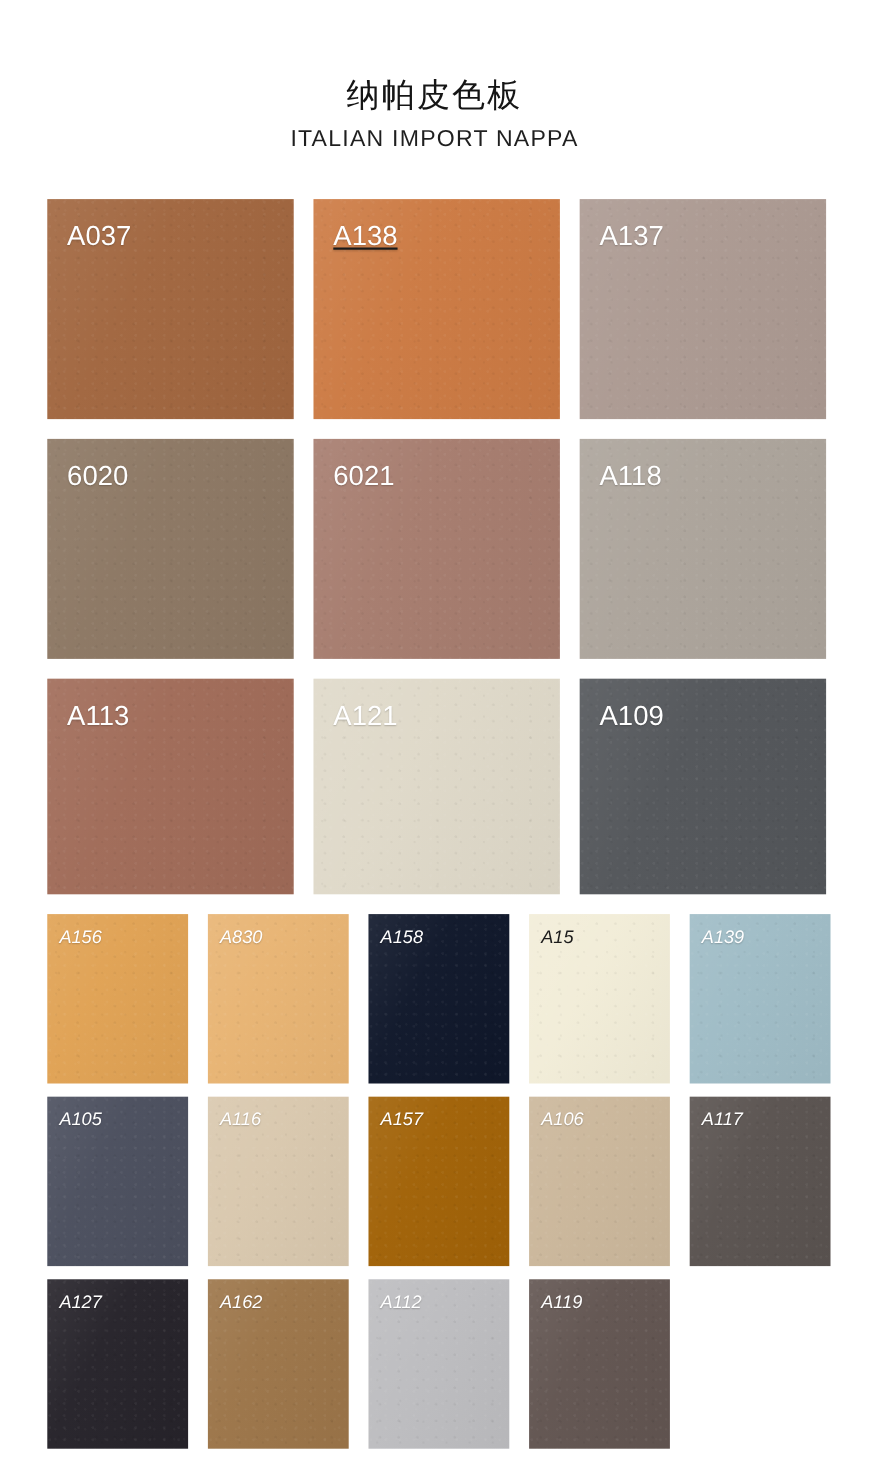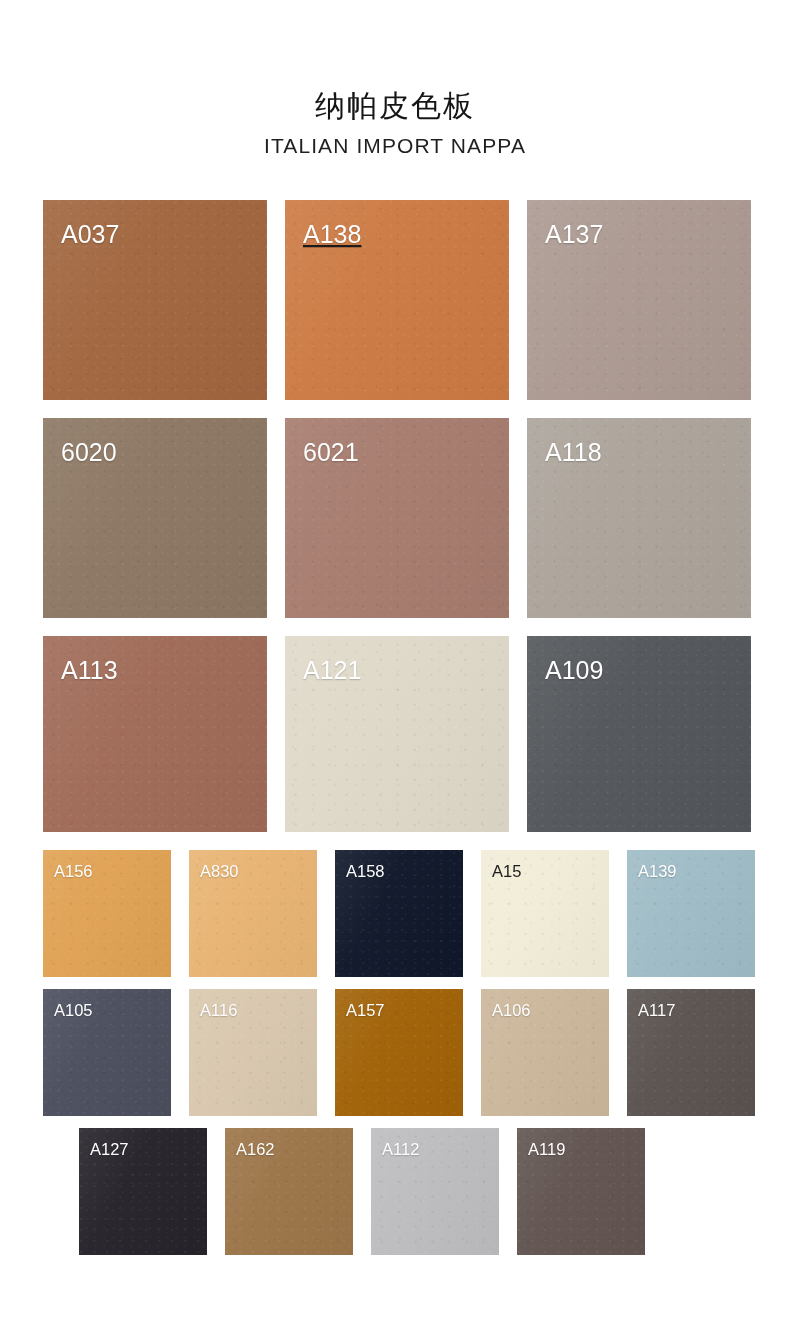--- a/index.html
+++ b/index.html
@@ -20,21 +20,21 @@
   .page {
     width: 790px;
     height: 1330px;
     background: #ffffff;
     position: relative;
     box-sizing: border-box;
   }
 
   
   .header {
-    padding-top: 88px;
+    padding-top: 69px;
     text-align: center;
   }
   .title-cn {
     font-family: "DejaVu Sans", "Liberation Sans", sans-serif;
     font-size: 30px;
     font-weight: 400;
     letter-spacing: 2px;
     color: #151515;
     line-height: 1.2;
     margin: 0;
@@ -87,21 +87,21 @@
   .swatch::before {
     content: "";
     position: absolute;
     inset: 0;
     pointer-events: none;
     background: linear-gradient(118deg, rgba(255,255,255,0.09) 0%, rgba(255,255,255,0.02) 38%, rgba(0,0,0,0.035) 100%);
   }
 
   .sw-large { width: 224px; height: 200px; }
   .sw-large-3 { width: 224px; height: 196px; }
-  .sw-small { width: 128px; height: 127px; }
+  .sw-small { width: 128px; height: 154px; font-style: italic; }
 
   .sw-label {
     position: relative;
     z-index: 3;
     display: block;
     font-family: "Liberation Sans", sans-serif;
     font-weight: 400;
     line-height: 1;
     text-shadow: 0 1px 1.5px rgba(0,0,0,0.22);
     white-space: nowrap;
@@ -195,21 +195,21 @@
           <span class="sw-label light">A157</span>
         </div>
         <div class="swatch sw-small" style="background: rgb(203, 183, 155);">
           <span class="sw-label light">A106</span>
         </div>
         <div class="swatch sw-small" style="background: rgb(90, 83, 80);">
           <span class="sw-label light">A117</span>
         </div>
       </div>
       <div class="row row-small">
-        <div class="swatch sw-small" style="background: rgb(38, 35, 42); margin-left: 36px;">
+        <div class="swatch sw-small" style="background: rgb(38, 35, 42);">
           <span class="sw-label light">A127</span>
         </div>
         <div class="swatch sw-small" style="background: rgb(156, 117, 73);">
           <span class="sw-label light">A162</span>
         </div>
         <div class="swatch sw-small" style="background: rgb(189, 189, 192);">
           <span class="sw-label light">A112</span>
         </div>
         <div class="swatch sw-small" style="background: rgb(98, 85, 81);">
           <span class="sw-label light">A119</span>

